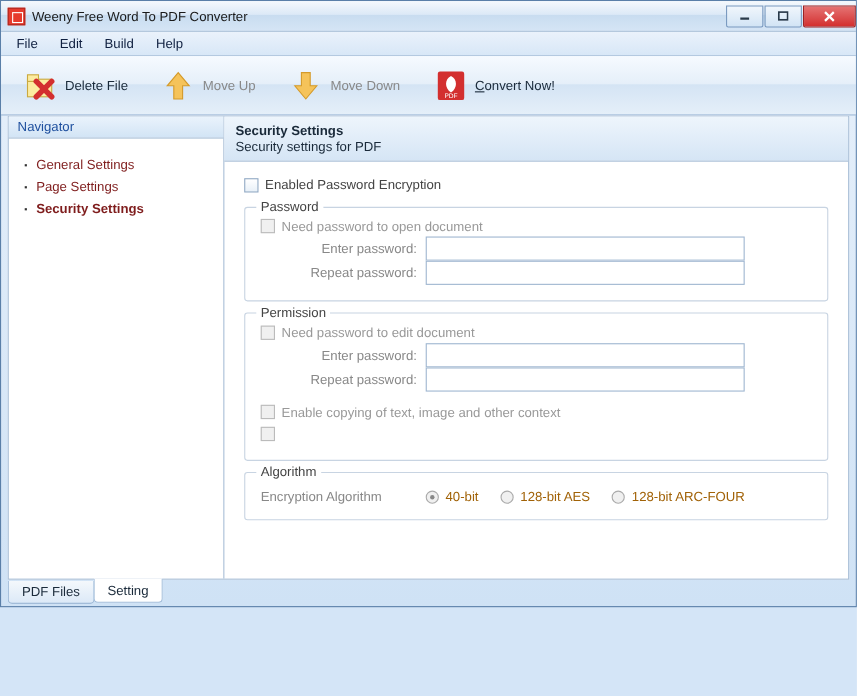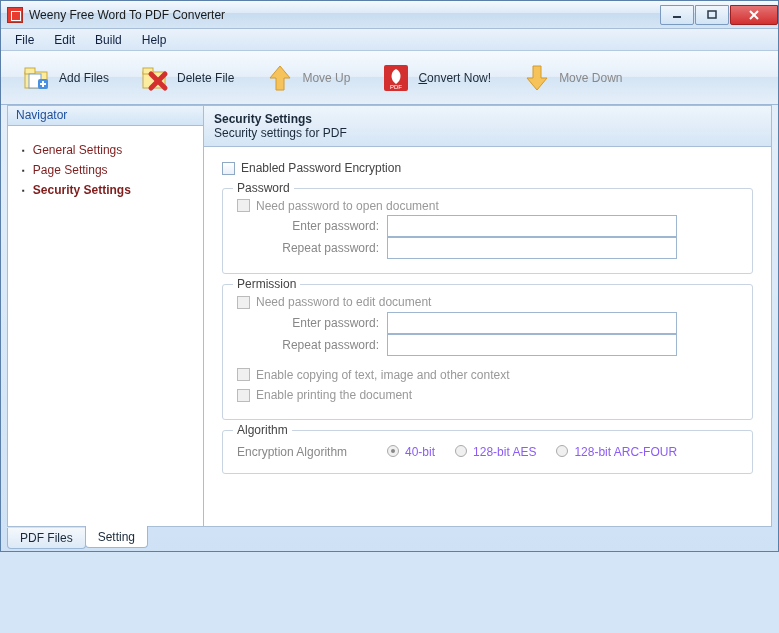--- a/index.html
+++ b/index.html
@@ -176,24 +176,24 @@
 }
 .formrow input[type=text] {
   flex: 1;
   max-width: 290px;
   height: 22px;
   border: 1px solid #9fb6d0;
   padding: 0 4px;
   background: #fff;
 }
 .radio {
-  display: inline-flex; align-items: flex-start;
+  display: inline-flex; align-items: flex-end;
   gap: 6px;
   margin-right: 20px;
-  color: #8b5cf6;
+  color: #a16207;
 }
 .radio .circle {
   width: 12px; height: 12px;
   border: 1px solid #aaa;
   border-radius: 50%;
   background: #f0f0f0;
   position: relative;
 }
 .radio.selected .circle::after {
   content: "";
@@ -260,64 +260,51 @@
     <span>Build</span>
     <span>Help</span>
   </div>
 
   <div class="toolbar">
     <div class="tbtn">
       <span class="ticon">
         <svg width="32" height="32">
             <rect x="4" y="10" width="22" height="16" fill="#fceca0" stroke="#caa93f"></rect>
             <rect x="4" y="6" width="10" height="6" fill="#fceca0" stroke="#caa93f"></rect>
-            <rect x="8" y="12" width="12" height="14" fill="#fff" stroke="#7aa0cc"></rect>
-            <rect x="17" y="17" width="10" height="10" rx="2" fill="#4a90e2"></rect>
-            <line x1="22" y1="19" x2="22" y2="25" stroke="#fff" stroke-width="2"></line>
-            <line x1="19" y1="22" x2="25" y2="22" stroke="#fff" stroke-width="2"></line>
-          </svg>
-      </span>
-      <span class="label">Add Files</span>
-    </div>
-    <div class="tbtn">
-      <span class="ticon">
-        <svg width="32" height="32">
-            <rect x="4" y="10" width="22" height="16" fill="#fceca0" stroke="#caa93f"></rect>
-            <rect x="4" y="6" width="10" height="6" fill="#fceca0" stroke="#caa93f"></rect>
             <line x1="12" y1="12" x2="26" y2="26" stroke="#d32f2f" stroke-width="5" stroke-linecap="round"></line>
             <line x1="26" y1="12" x2="12" y2="26" stroke="#d32f2f" stroke-width="5" stroke-linecap="round"></line>
           </svg>
       </span>
       <span class="label">Delete File</span>
     </div>
     <div class="tbtn disabled">
       <span class="ticon">
         <svg width="32" height="32">
             <polygon points="16,4 26,16 20,16 20,28 12,28 12,16 6,16" fill="#f5c35a" stroke="#d49a2a"></polygon>
           </svg>
       </span>
       <span class="label">Move Up</span>
+    </div>
+    <div class="tbtn disabled">
+      <span class="ticon">
+        <svg width="32" height="32">
+            <polygon points="16,28 26,16 20,16 20,4 12,4 12,16 6,16" fill="#f5c35a" stroke="#d49a2a"></polygon>
+          </svg>
+      </span>
+      <span class="label">Move Down</span>
     </div>
     <div class="tbtn">
       <span class="ticon">
         <svg width="32" height="32">
             <rect x="4" y="3" width="24" height="26" rx="2" fill="#d32f2f"></rect>
             <path d="M16 7 C10 10 10 18 16 22 C22 18 22 10 16 7 Z" fill="#fff"></path>
             <text x="16" y="27" font-size="6" fill="#fff" text-anchor="middle" font-family="sans-serif">PDF</text>
           </svg>
       </span>
       <span class="label"><u>C</u>onvert Now!</span>
-    </div>
-    <div class="tbtn disabled">
-      <span class="ticon">
-        <svg width="32" height="32">
-            <polygon points="16,28 26,16 20,16 20,4 12,4 12,16 6,16" fill="#f5c35a" stroke="#d49a2a"></polygon>
-          </svg>
-      </span>
-      <span class="label">Move Down</span>
     </div>
   </div>
 
   <div class="content">
     <div class="sidebar">
       <div class="navheader">Navigator</div>
       <div class="navlist">
         <div class="item">
             <span>General Settings</span>
           </div>
@@ -374,21 +361,20 @@
           </div>
           <div style="margin-top:12px">
             <label class="checkbox disabled">
               <span class="box"></span>
               <span>Enable copying of text, image and other context</span>
             </label>
           </div>
           <div style="margin-top:4px">
             <label class="checkbox disabled">
               <span class="box"></span>
-              <span>Enable printing the document</span>
             </label>
           </div>
         </div>
 
         <div class="groupbox">
           <span class="legend">Algorithm</span>
           <div style="display:flex; align-items:center; margin-top:4px;">
             <span style="width:150px; color:#888">Encryption Algorithm</span>
             <label class="radio selected">
               <span class="circle"></span>

